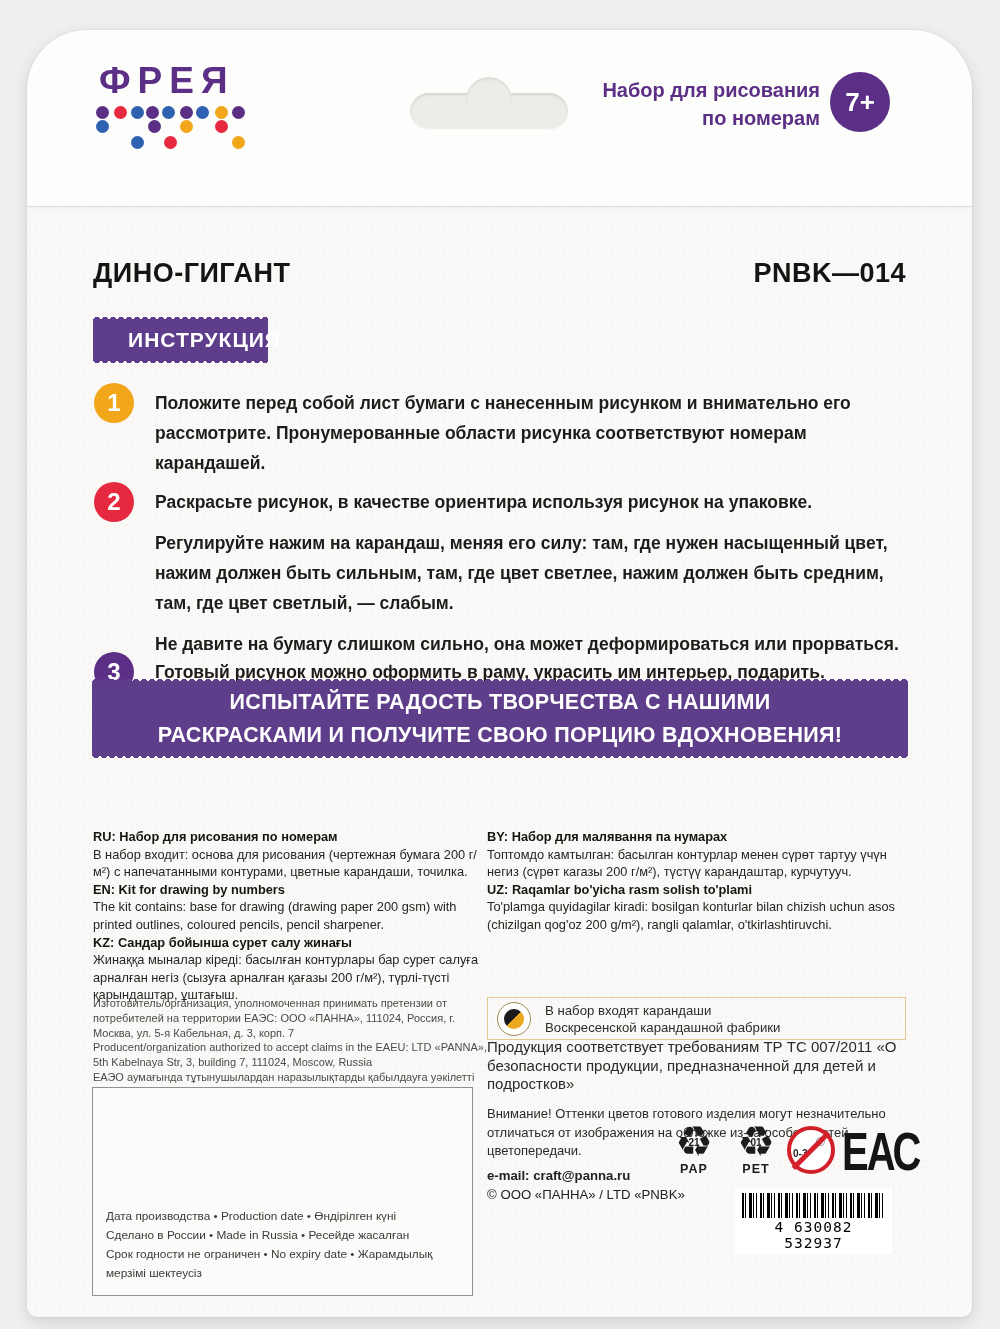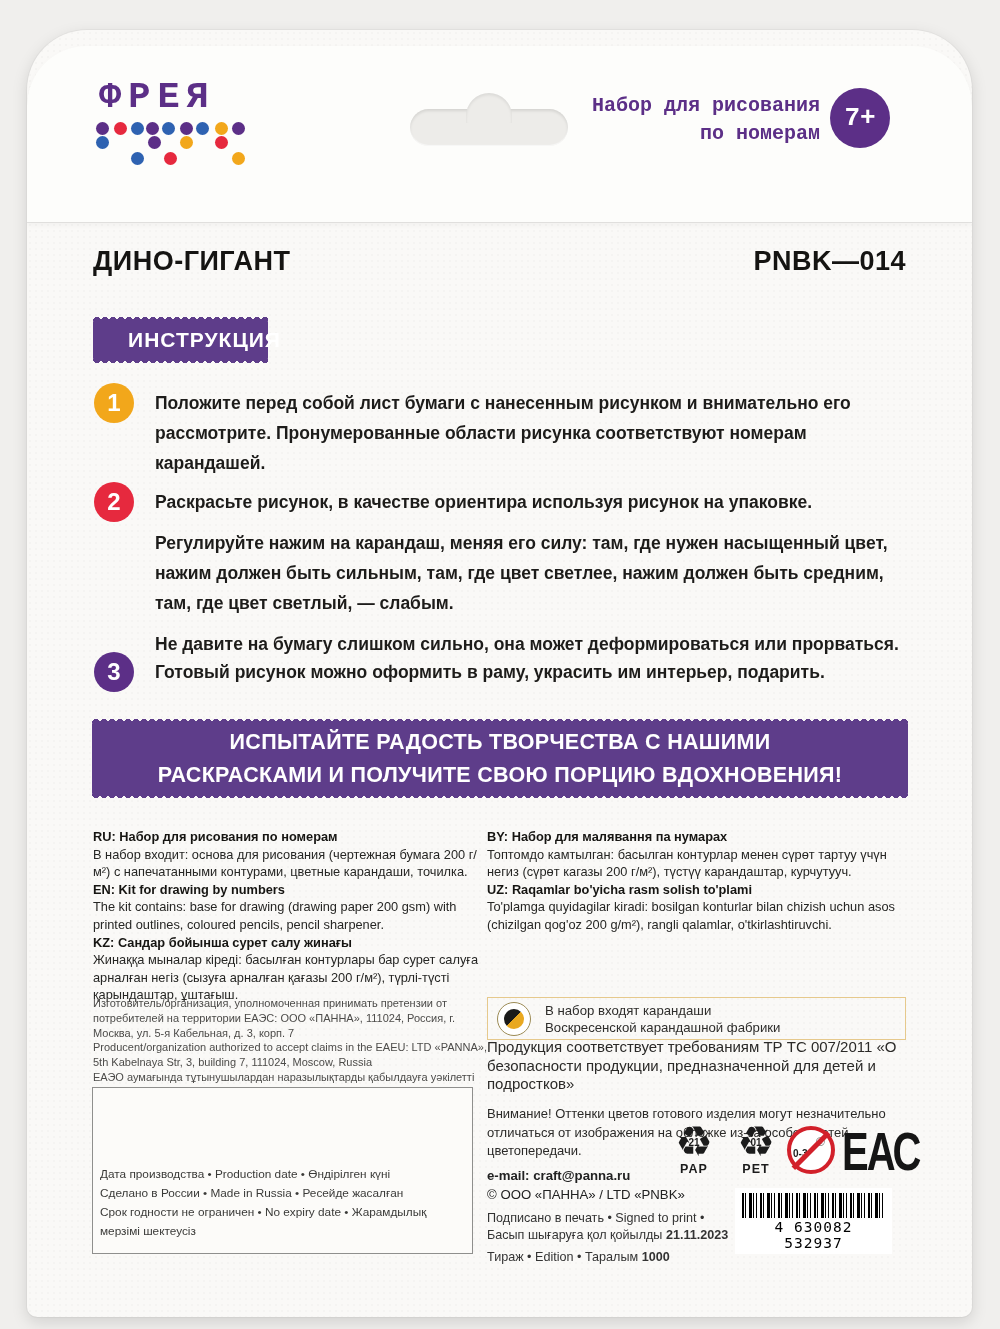--- a/index.html
+++ b/index.html
@@ -21,25 +21,24 @@
   .card{
     position:absolute;left:27px;top:30px;width:945px;height:1287px;
     background:#FAF9F7;
     background-image:radial-gradient(rgba(0,0,0,0.02) 1px, transparent 1px);
     background-size:6px 6px;
     border-radius:60px 60px 10px 10px;
     box-shadow:0 5px 16px rgba(0,0,0,0.13), 0 0 0 1px rgba(0,0,0,0.03);
     overflow:hidden;
   }
   .header{
-    position:absolute;left:0;top:16px;width:100%;height:176px;
+    position:absolute;left:0;top:0;width:100%;height:176px;
     background:#FDFDFB;
     border-radius:60px 60px 0 0;
     box-shadow:0 1px 0 rgba(0,0,0,0.08), 0 3px 6px rgba(0,0,0,0.04);
-    font-family:Liberation Mono, monospace;
   }
   
   .brand{
     position:absolute;left:72px;top:30px;
     font-size:37px;font-weight:700;letter-spacing:7px;color:var(--purple);
   }
   .logo-dots{position:absolute;left:69px;top:76px;width:160px;height:46px;}
   .dot{position:absolute;width:13px;height:13px;border-radius:50%;}
   .d-p{background:var(--purple);} .d-r{background:var(--red);}
   .d-b{background:var(--blue);} .d-y{background:var(--yellow);}
@@ -57,21 +56,21 @@
   .product-type{
     position:absolute;right:152px;top:46px;text-align:right;
     color:var(--purple);font-weight:700;font-size:20px;line-height:28px;
   }
   .age-badge{
     position:absolute;left:803px;top:42px;width:60px;height:60px;border-radius:50%;
     background:var(--purple);color:#fff;font-size:26px;font-weight:700;
     display:flex;align-items:center;justify-content:center;
   }
   
-  .title-row{position:absolute;left:66px;top:216px;width:813px;display:flex;justify-content:space-between;}
+  .title-row{position:absolute;left:66px;top:228px;width:813px;display:flex;justify-content:space-between;}
   .title,.sku{font-size:27px;font-weight:700;color:#151412;letter-spacing:0.5px;}
   
   .torn{position:relative;}
   .torn::before{content:"";position:absolute;left:0;right:0;top:-4px;height:5px;
     background-image:radial-gradient(circle at 50% 100%, var(--banner-purple) 62%, transparent 63%);
     background-size:8px 5px;background-repeat:repeat-x;}
   .torn::after{content:"";position:absolute;left:0;right:0;bottom:-4px;height:5px;
     background-image:radial-gradient(circle at 50% 0%, var(--banner-purple) 62%, transparent 63%);
     background-size:8px 5px;background-repeat:repeat-x;}
   .instr-badge{
@@ -86,39 +85,39 @@
     width:40px;height:40px;border-radius:50%;flex:none;
     color:#fff;font-size:24px;font-weight:700;
     display:flex;align-items:center;justify-content:center;
   }
   .n-yellow{background:var(--yellow);} .n-red{background:var(--red);} .n-purple{background:var(--purple);}
   .step-text{font-size:17.5px;font-weight:700;color:var(--ink);line-height:30px;padding-top:5px;}
   .step-text p{margin-bottom:11px;}
   .step-text p:last-child{margin-bottom:0;}
   
   .slogan{
-    position:absolute;left:65px;top:692px;width:816px;height:73px;
+    position:absolute;left:65px;top:652px;width:816px;height:73px;
     background:var(--banner-purple);color:#fff;border-radius:2px;
     display:flex;flex-direction:column;align-items:center;justify-content:center;
     font-size:21.5px;font-weight:700;line-height:33px;letter-spacing:0.3px;text-align:center;
   }
   
   .lang-col{position:absolute;top:798px;font-size:12.8px;line-height:17.6px;color:#262624;}
   .lang-left{left:66px;width:400px;}
   .lang-right{left:460px;width:424px;}
   .lang-h{font-weight:700;color:#161512;}
   
   .manufacturer{position:absolute;left:66px;top:966px;width:400px;
     font-size:11px;line-height:14.8px;color:var(--gray-ink);}
   
   .date-box{
-    position:absolute;left:65px;top:1057px;width:381px;height:167px;
+    position:absolute;left:65px;top:1057px;width:381px;height:209px;
     border:1px solid #8F8F8D;background:#FCFBF9;
     display:flex;flex-direction:column;justify-content:flex-end;
-    padding:12px 7px;font-size:11.8px;line-height:19px;color:#3A3A38;
+    padding:12px 13px;font-size:11.8px;line-height:19px;color:#3A3A38;
   }
   
   .pencil-box{
     position:absolute;left:460px;top:967px;width:419px;height:43px;
     border:1px solid #E6C98C;display:flex;align-items:center;gap:14px;padding-left:9px;
   }
   .fab-logo{
     width:34px;height:34px;border-radius:50%;flex:none;background:#fff;
     border:1px solid #9C8B55;display:flex;align-items:center;justify-content:center;
   }
@@ -295,24 +294,19 @@
     <span class="age-range">0-3</span>
     <span class="slash"></span>
   </div>
   <div class="eac">ЕАС</div>
 
   <div class="contact">
     <div class="email">e-mail: craft@panna.ru</div>
     <div>© ООО «ПАННА» / LTD «PNBK»</div>
   </div>
 
-  <div class="print-info">
-    <div>Подписано в печать • Signed to print •</div>
-    <div><span>Басып шығаруға қол қойылды </span><span class="b">21.11.2023</span></div>
-    <div class="edition"><span>Тираж • Edition • Таралым </span><span class="b">1000</span></div>
-  </div>
 
   <div class="barcode">
     <div class="bars"></div>
     <div class="barcode-digits">4 630082 532937</div>
   </div>
 
 </div>
 
 </body></html>

